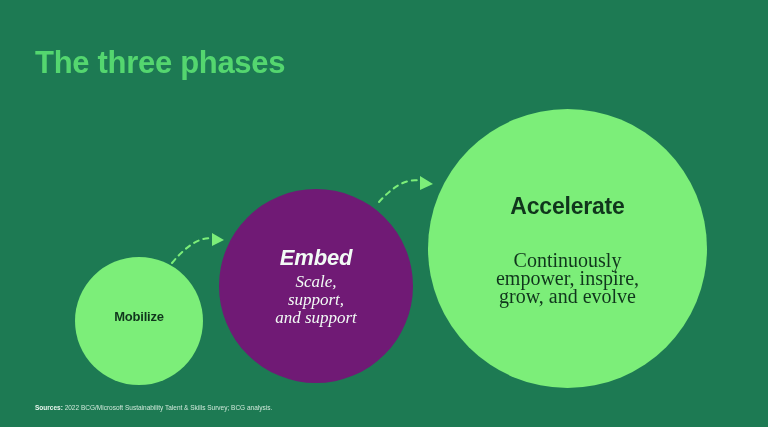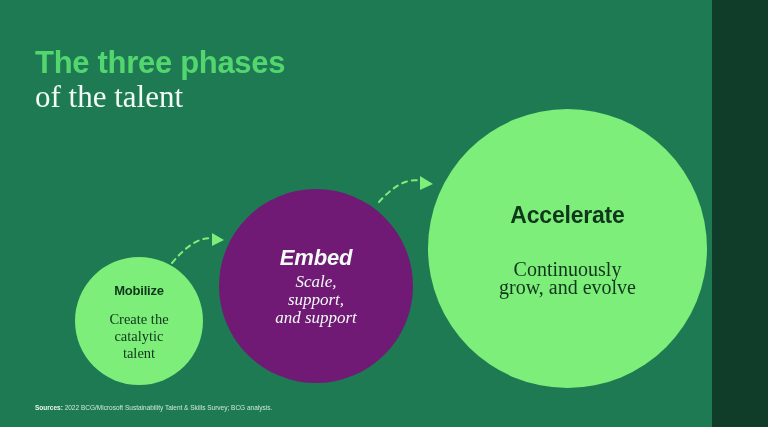--- a/index.html
+++ b/index.html
@@ -2,21 +2,21 @@
 <html><head>
 <meta charset="utf-8">
 <style>
   html, body {
     margin: 0;
     padding: 0;
     background: #0f3d2a;
   }
   #slide {
     position: relative;
-    width: 712px;
+    width: 768px;
     height: 427px;
     background: #1d7a53;
     overflow: hidden;
     font-family: "Liberation Sans", sans-serif;
   }
 
   
   #title-block {
     position: absolute;
     left: 35px;
@@ -151,56 +151,51 @@
     color: #e9f6ee;
   }
 </style>
 </head>
 <body>
 
 <div id="slide">
 
   <div id="title-block">
     <div class="title-line-accent">The three phases</div>
-    <div class="title-line-serif">of the talent</div>
   </div>
 
   <svg id="arrows-layer" viewBox="0 0 768 427">
     <g>
       <path d="M 172 263 Q 196 234 215 239" fill="none" stroke="#7cee79" stroke-width="2" stroke-dasharray="5 5" stroke-linecap="round"></path>
       <polygon points="212,233 224,240 212,246" fill="#7cee79"></polygon>
     </g>
     <g>
       <path d="M 379 202 Q 404 174 424 182" fill="none" stroke="#7cee79" stroke-width="2" stroke-dasharray="5 5" stroke-linecap="round"></path>
       <polygon points="420,176 433,184 420,190" fill="#7cee79"></polygon>
     </g>
   </svg>
 
   <div class="phase-circle" id="circle-mobilize">
     <div class="phase-heading">Mobilize</div>
-    <div class="phase-desc">
-      <div>Create the</div>
-      <div>catalytic</div>
-      <div>talent</div>
-    </div>
   </div>
 
   <div class="phase-circle" id="circle-embed">
     <div class="phase-heading">Embed</div>
     <div class="phase-desc">
       <div>Scale,</div>
       <div>support,</div>
       <div>and support</div>
     </div>
   </div>
 
   <div class="phase-circle" id="circle-accelerate">
     <div class="phase-heading">Accelerate</div>
     <div class="phase-desc">
       <div>Continuously</div>
+      <div>empower, inspire,</div>
       <div>grow, and evolve</div>
     </div>
   </div>
 
   <div id="source-note">
     <span class="source-label">Sources:</span>
     <span>2022 BCG/Microsoft Sustainability Talent &amp; Skills Survey; BCG analysis.</span>
   </div>
 
 </div>

